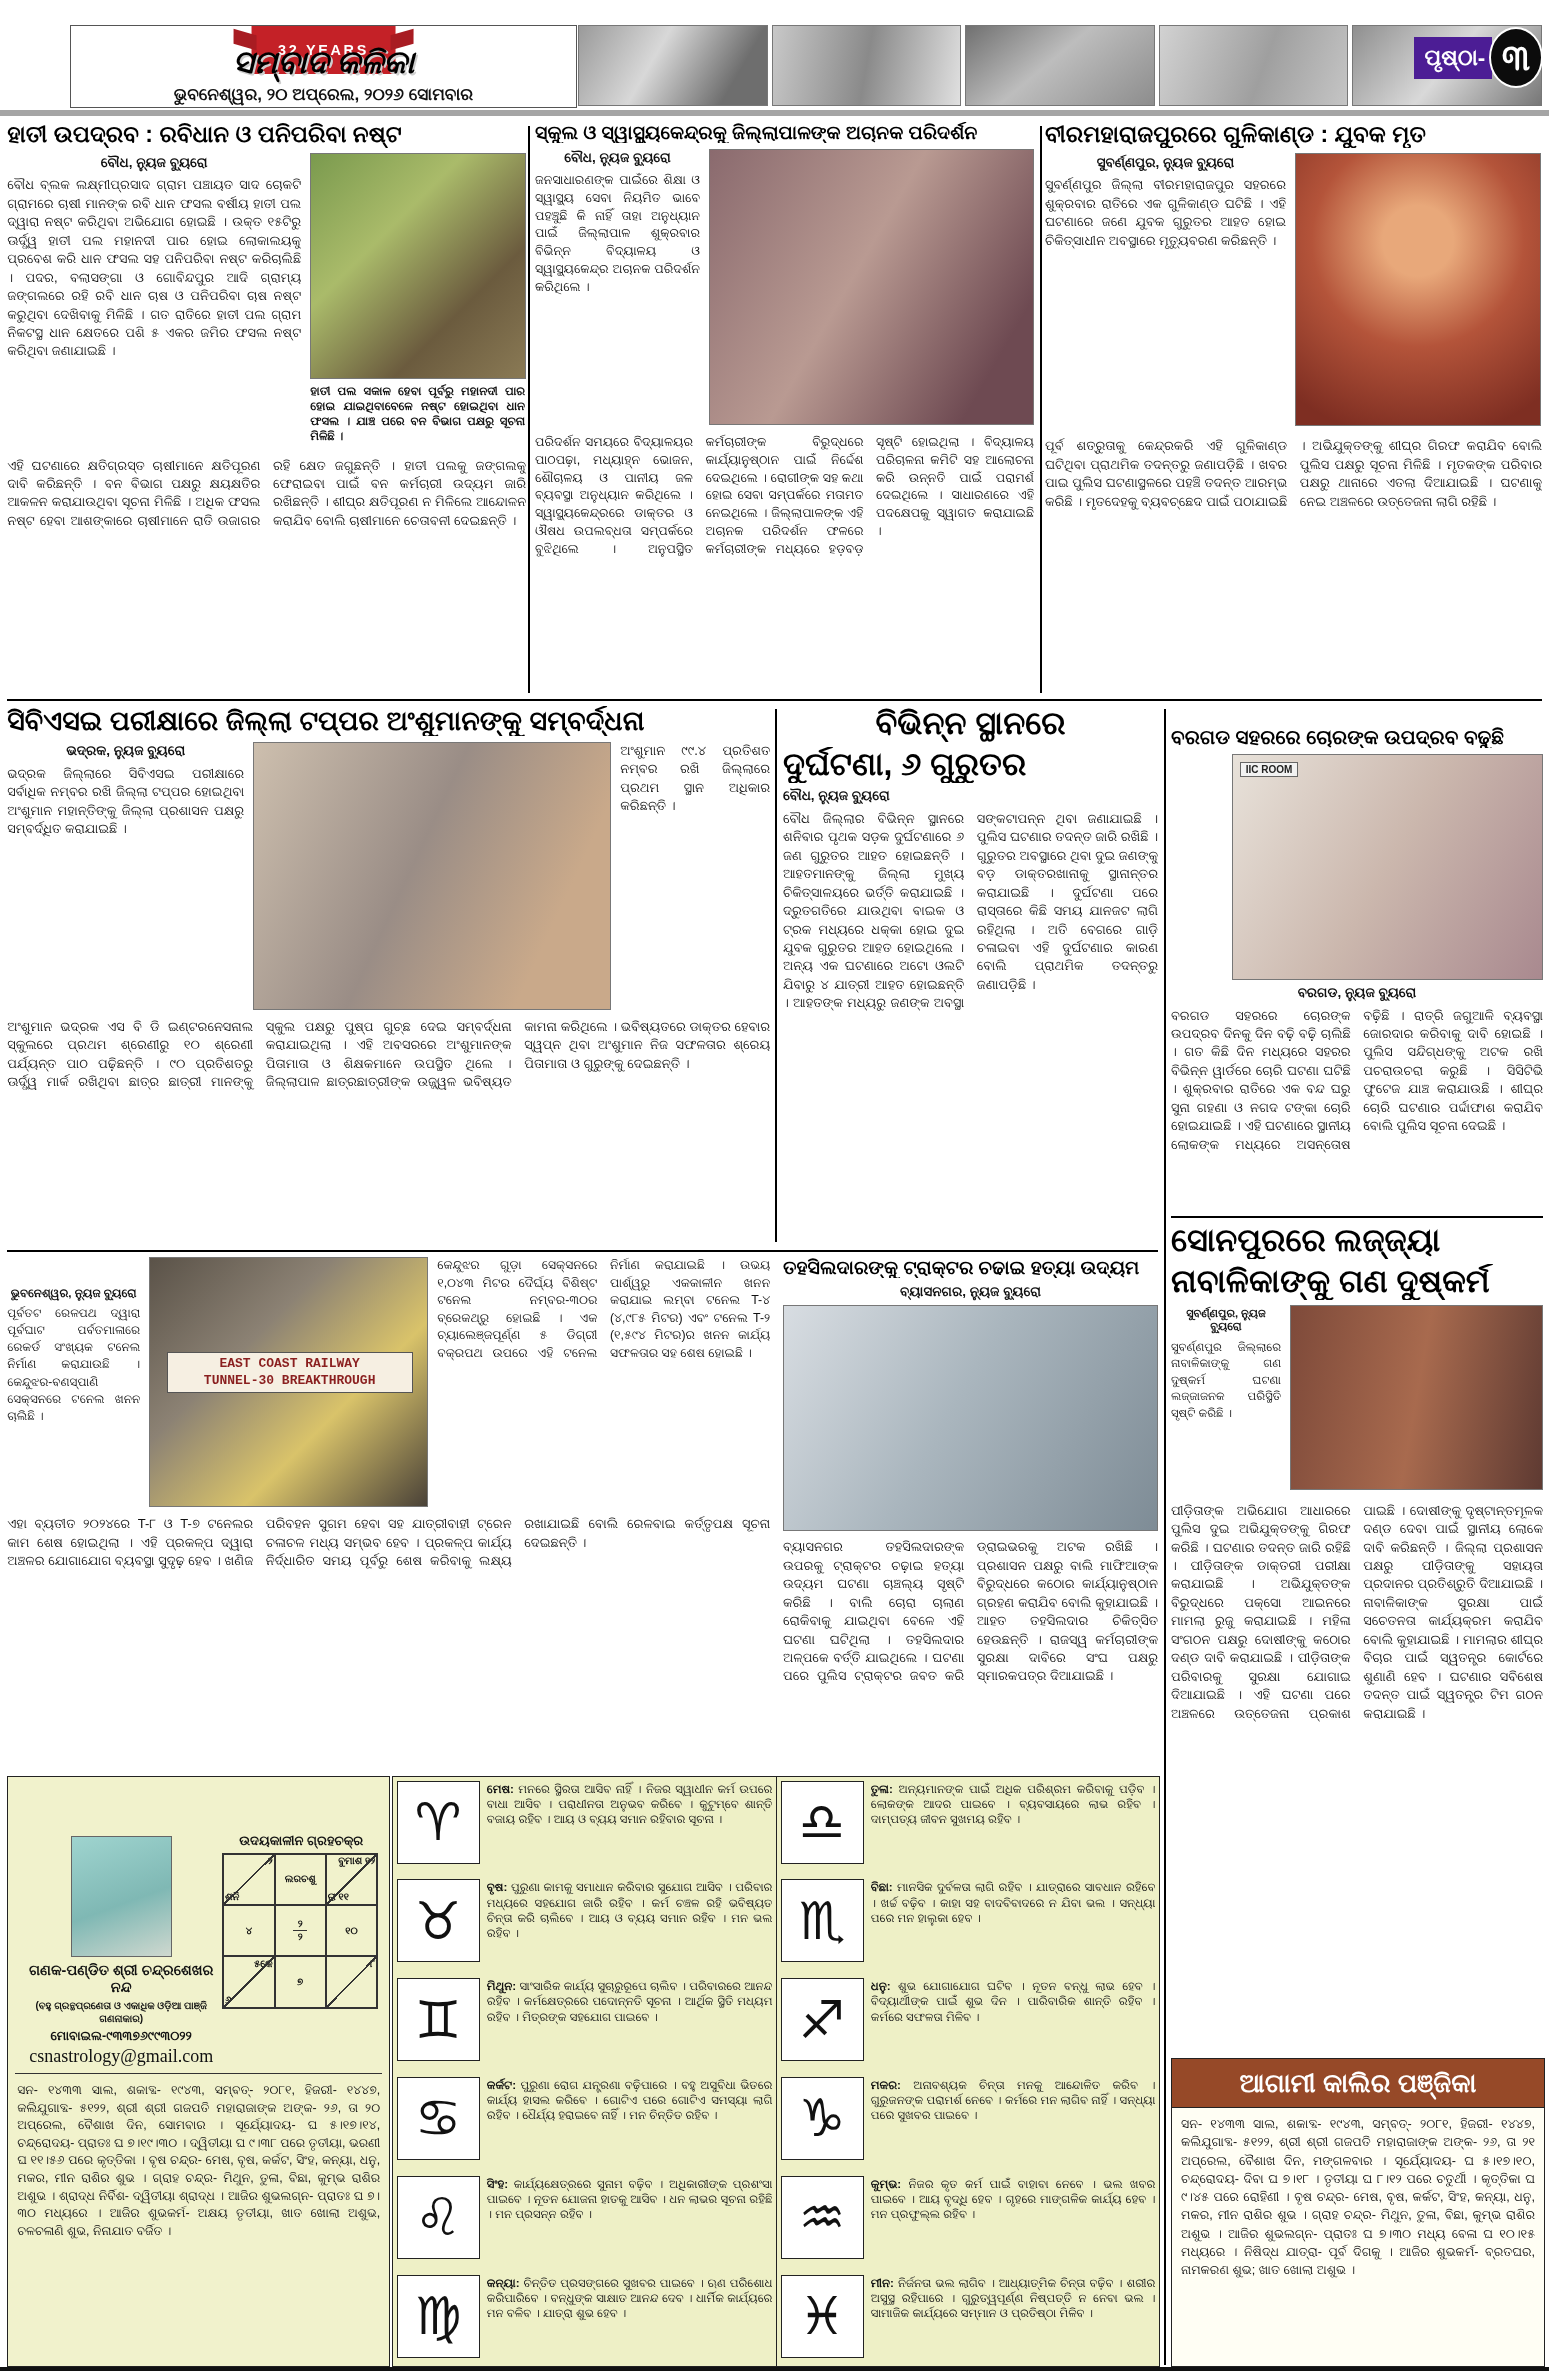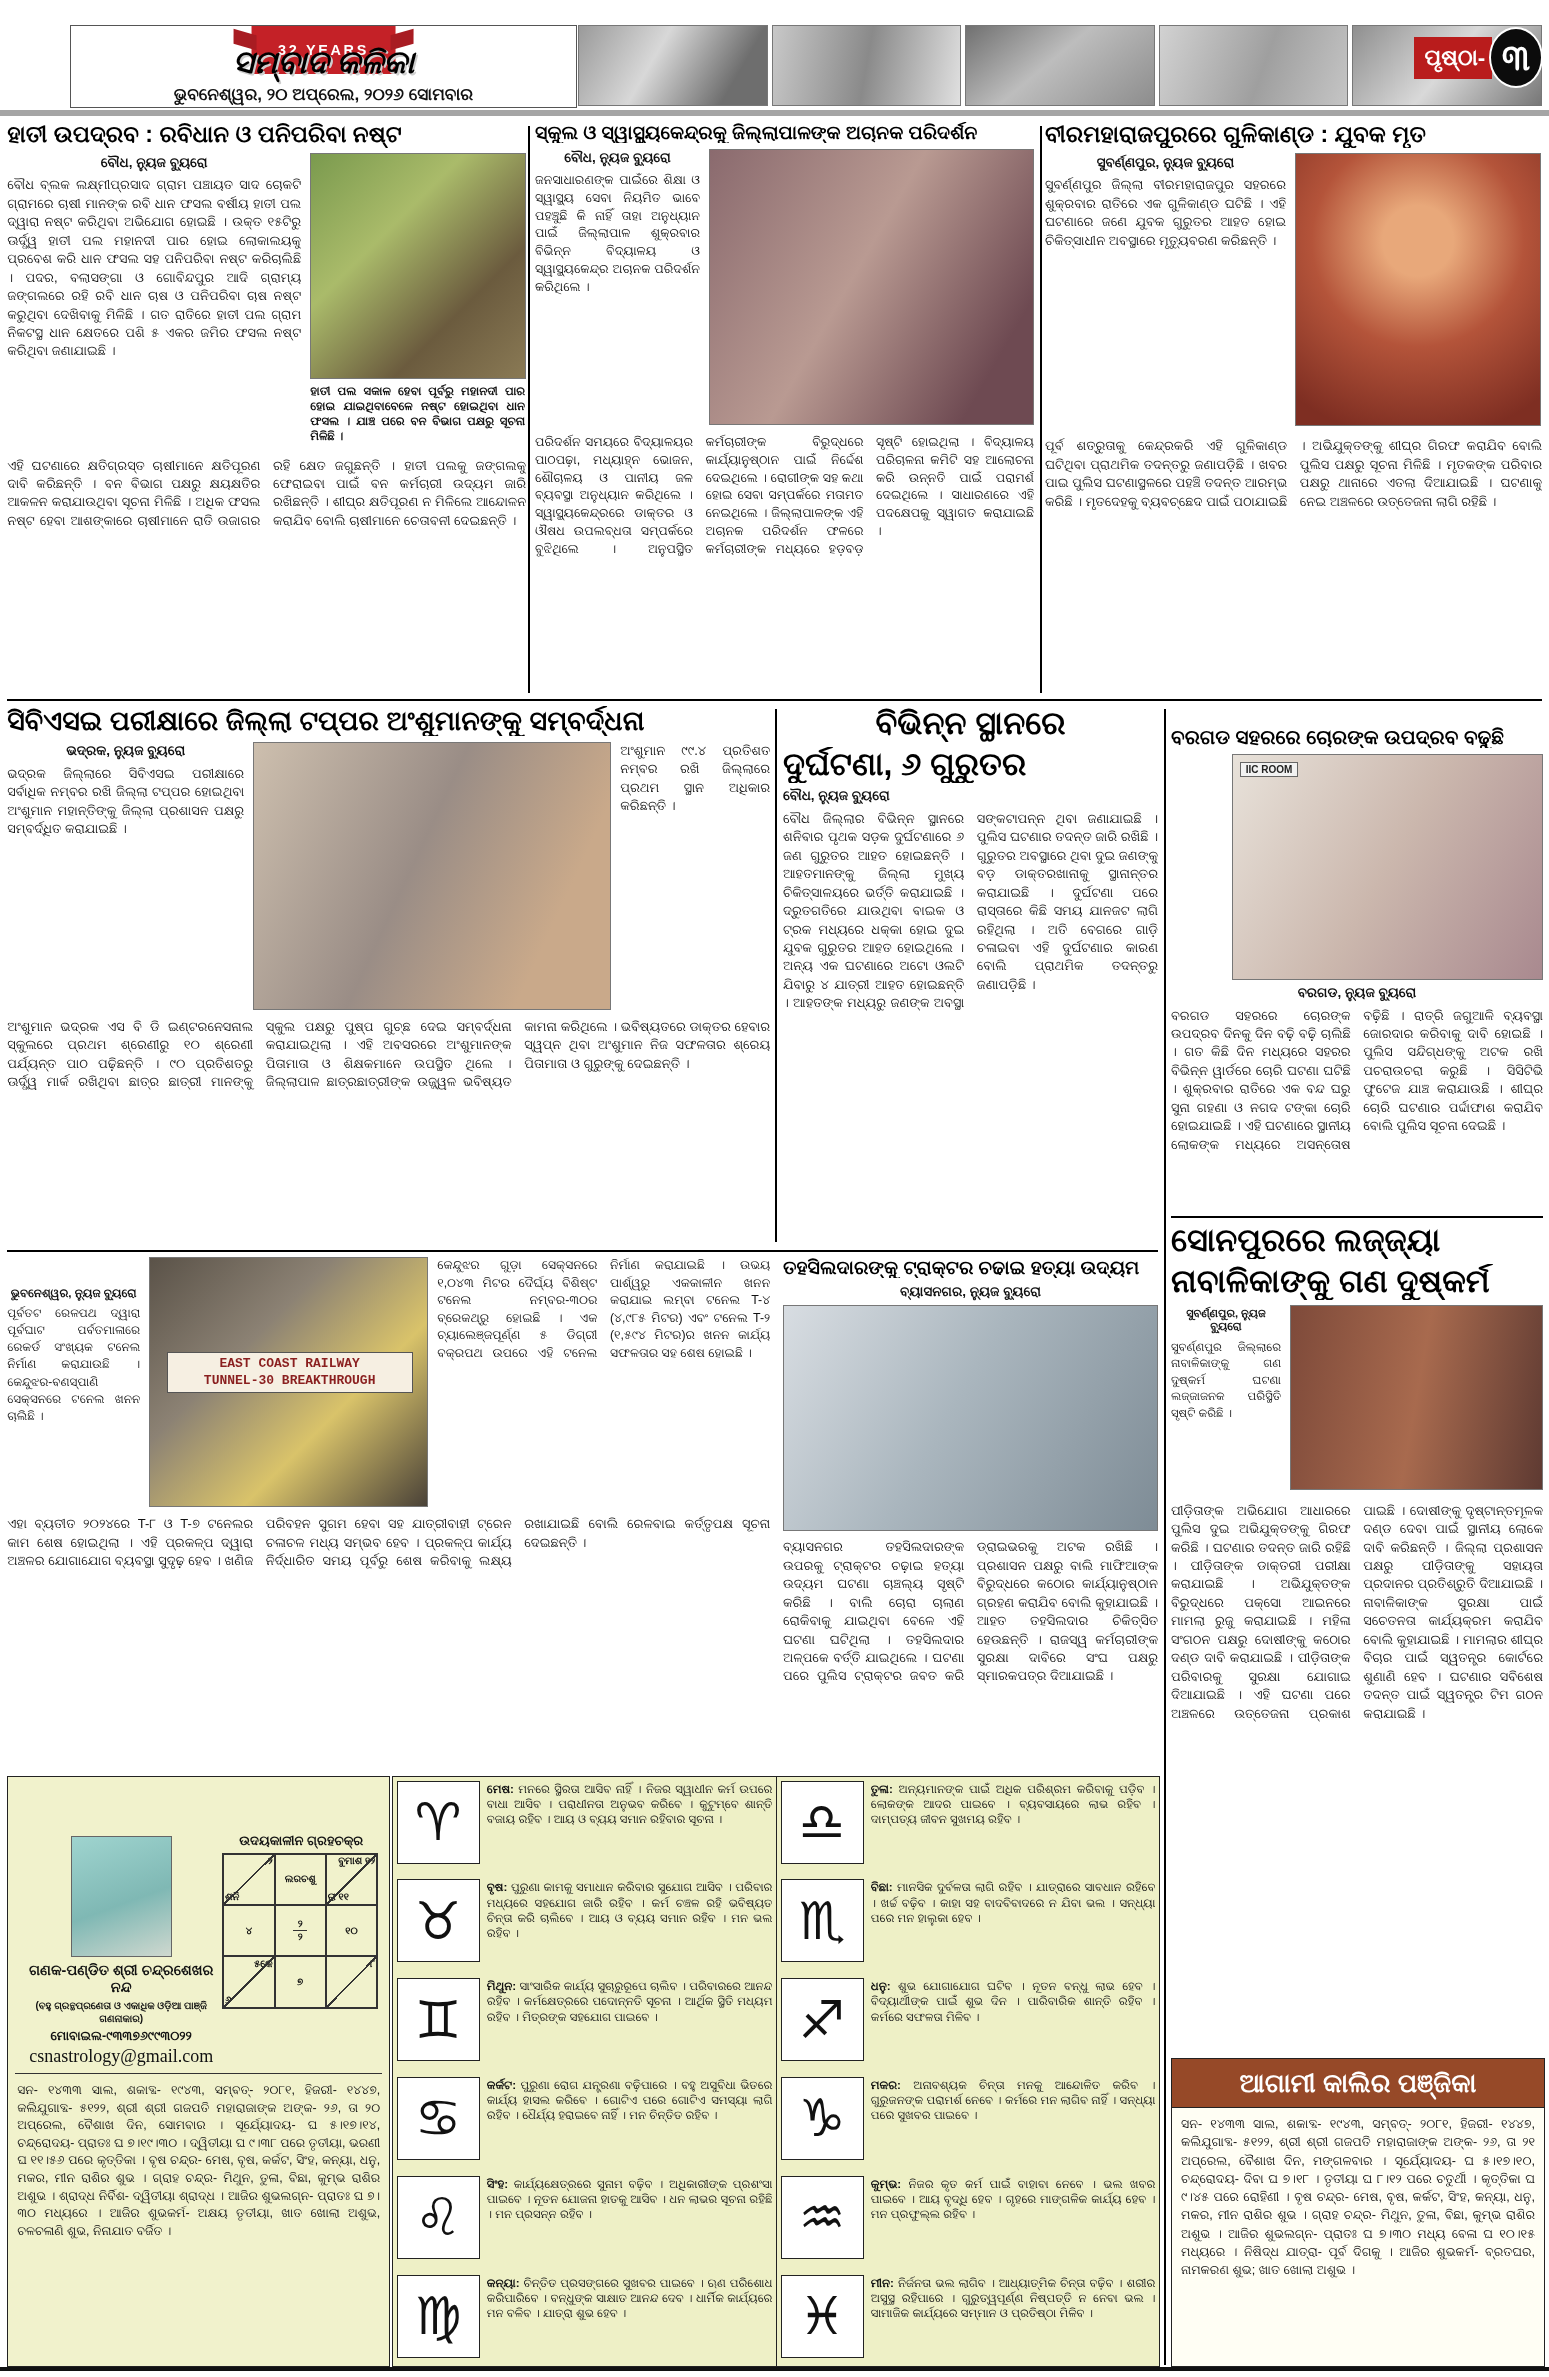--- a/index.html
+++ b/index.html
@@ -16,21 +16,21 @@
         font-style:italic;font-weight:bold;font-size:32px;line-height:1;color:#000;text-shadow:1.8px 1.8px 0 #cfcfcf;}
   .dateline{position:absolute;bottom:1.8px;width:100%;text-align:center;font-weight:bold;font-size:17px;}
   .mh-strip{position:absolute;left:578px;top:25px;width:964px;height:81px;display:flex;gap:3.6px;}
   .mh{flex:1;border:0.9px solid #777;}
   .mh1{background:linear-gradient(120deg,#9a9a9a,#d8d8d8 40%,#6e6e6e 80%);}
   .mh2{background:linear-gradient(100deg,#c8c8c8,#8a8a8a 50%,#e0e0e0);}
   .mh3{background:linear-gradient(140deg,#707070,#bdbdbd 45%,#8d8d8d);}
   .mh4{background:linear-gradient(110deg,#d2d2d2,#9f9f9f 55%,#c5c5c5);}
   .mh5{background:linear-gradient(130deg,#8f8f8f,#d9d9d9 50%,#777);}
   .badge{position:absolute;right:7.2px;top:27px;display:flex;align-items:center;z-index:6;}
-  .badge-label{background:#b91c1c;color:#fff;font-weight:bold;font-size:22.4px;padding:8px 7.2px 8px 10.8px;}
+  .badge-label{background:#4c1d95;color:#fff;font-weight:bold;font-size:22.4px;padding:8px 7.2px 8px 10.8px;}
   .badge-num{width:50px;height:57px;background:#0c0c0c;border:2.7px solid #fff;border-radius:50%;color:#fff;
              font-size:36px;font-weight:bold;display:flex;align-items:center;justify-content:center;margin-left:-3.6px;}
   .header-bar{position:absolute;left:0;top:110px;width:1550px;height:6.3px;background:#a5a5a5;}
   
   .article{position:absolute;overflow:hidden;}
   .hl{font-weight:bold;color:#000;line-height:1.12;margin:0 0 5.4px 0;white-space:nowrap;overflow:hidden;}
   .byline{font-weight:bold;text-align:center;font-size:13.5px;margin:1.8px 0 5.4px 0;}
   .btxt{text-align:justify;font-size:13px;line-height:1.42;overflow:hidden;margin:0;}
   .cols2{column-count:2;column-gap:12.6px;}
   .cols3{column-count:3;column-gap:12.6px;}

